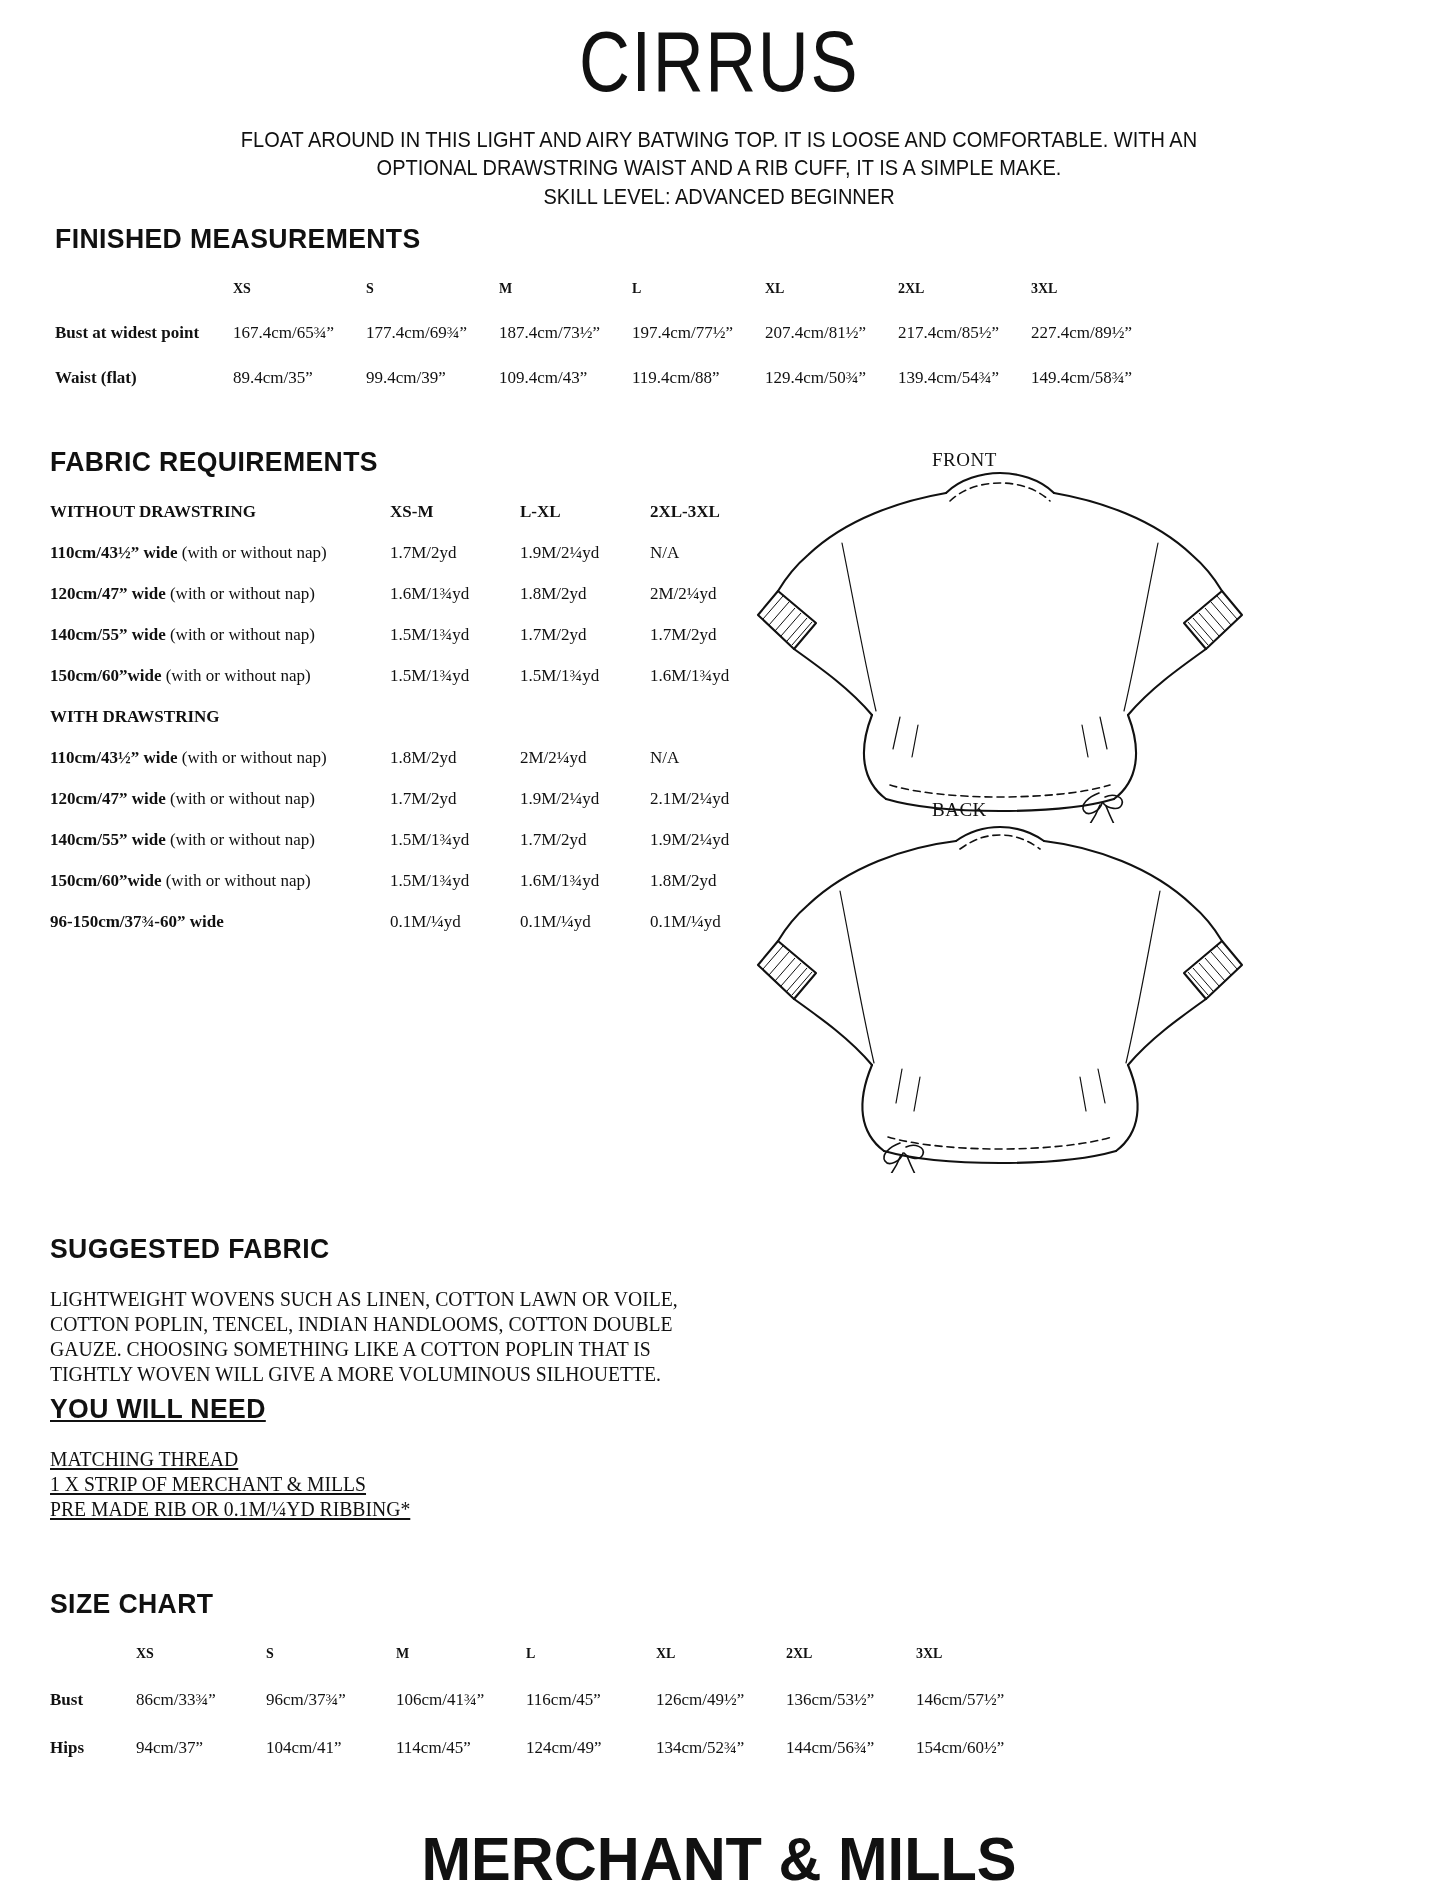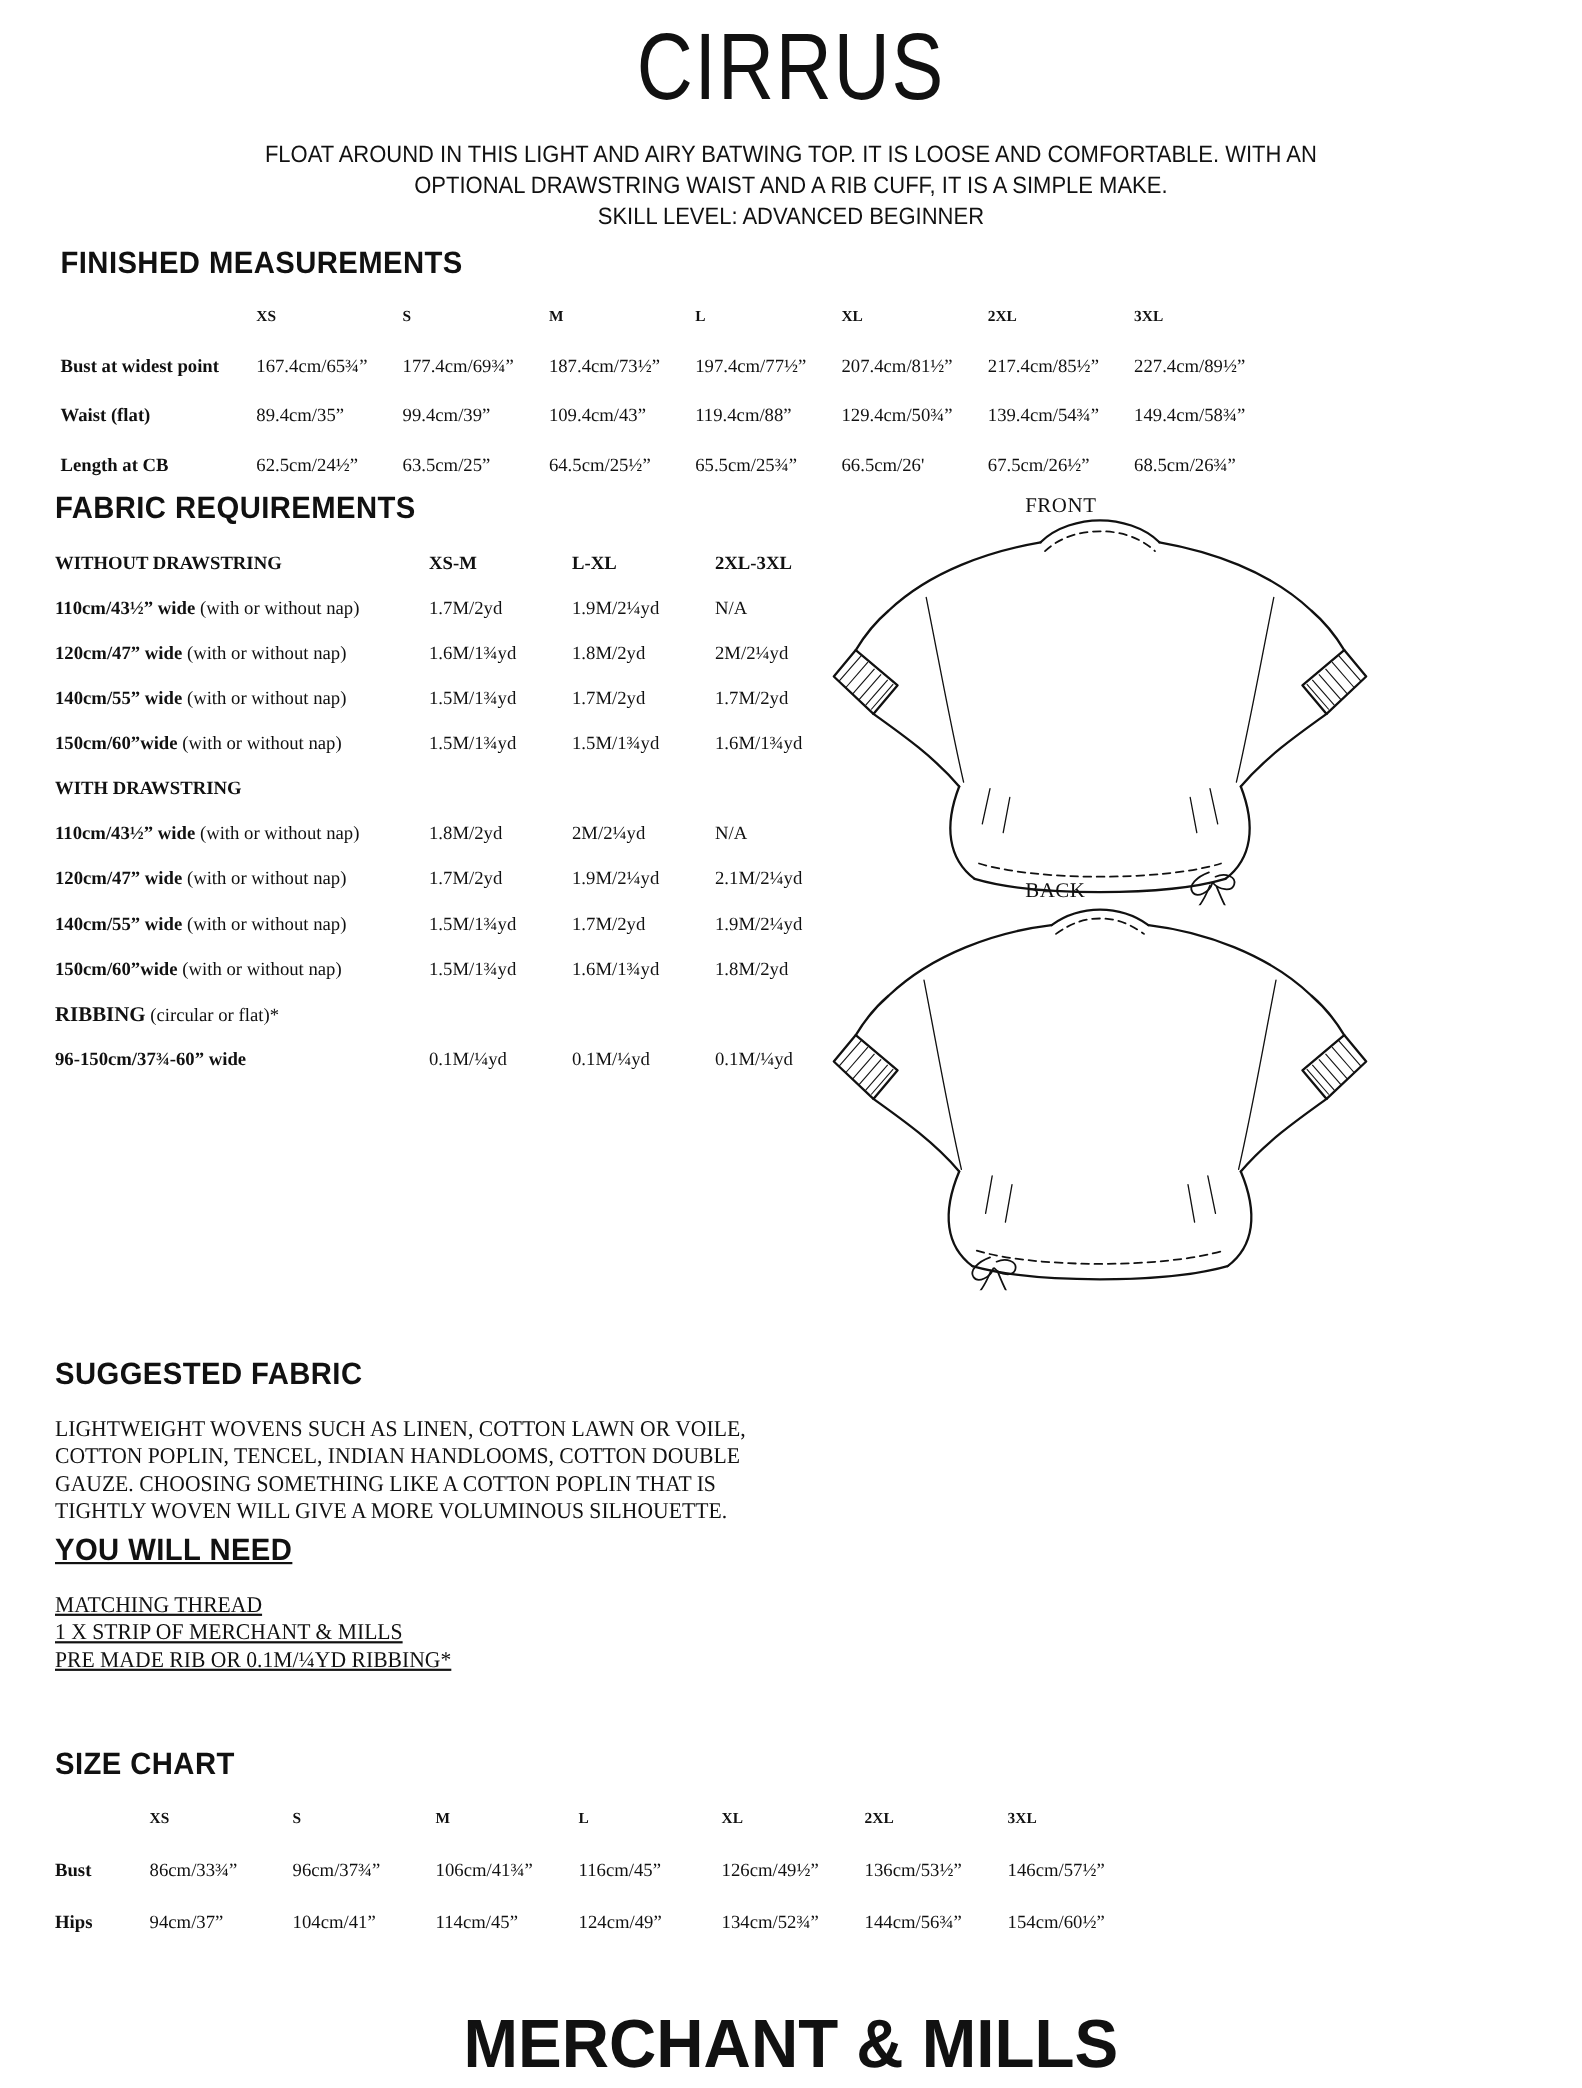--- a/index.html
+++ b/index.html
@@ -189,30 +189,20 @@
       <tr>
         <td class="c0 row-head">Waist (flat)</td>
         <td class="cc cellval">89.4cm/35”</td>
         <td class="cc cellval">99.4cm/39”</td>
         <td class="cc cellval">109.4cm/43”</td>
         <td class="cc cellval">119.4cm/88”</td>
         <td class="cc cellval">129.4cm/50¾”</td>
         <td class="cc cellval">139.4cm/54¾”</td>
         <td class="cc cellval">149.4cm/58¾”</td>
       </tr>
-      <tr>
-        <td class="c0 row-head">Length at CB</td>
-        <td class="cc cellval">62.5cm/24½”</td>
-        <td class="cc cellval">63.5cm/25”</td>
-        <td class="cc cellval">64.5cm/25½”</td>
-        <td class="cc cellval">65.5cm/25¾”</td>
-        <td class="cc cellval">66.5cm/26'</td>
-        <td class="cc cellval">67.5cm/26½”</td>
-        <td class="cc cellval">68.5cm/26¾”</td>
-      </tr>
     </tbody>
       </table>
   </div>
 
   <div id="fabric-requirements">
     <h2 class="section">FABRIC REQUIREMENTS</h2>
     <table id="fr-table">
 
       <tbody>
           <tr>
@@ -270,26 +260,20 @@
         <td class="cc cellval">1.7M/2yd</td>
         <td class="cc cellval">1.9M/2¼yd</td>
       </tr>
       <tr>
         <td class="c0 wide-label"><b>150cm/60”wide</b><span> (with or without nap)</span></td>
         <td class="cc cellval">1.5M/1¾yd</td>
         <td class="cc cellval">1.6M/1¾yd</td>
         <td class="cc cellval">1.8M/2yd</td>
       </tr>
 
-      <tr>
-        <td class="c0 wide-label"><b class="grp">RIBBING</b><span> (circular or flat)*</span></td>
-        <td class="cc"></td>
-        <td class="cc"></td>
-        <td class="cc"></td>
-      </tr>
       <tr>
         <td class="c0 wide-label"><b>96-150cm/37¾-60” wide</b><span></span></td>
         <td class="cc cellval">0.1M/¼yd</td>
         <td class="cc cellval">0.1M/¼yd</td>
         <td class="cc cellval">0.1M/¼yd</td>
       </tr>
     </tbody>
       </table>
   </div>
 

